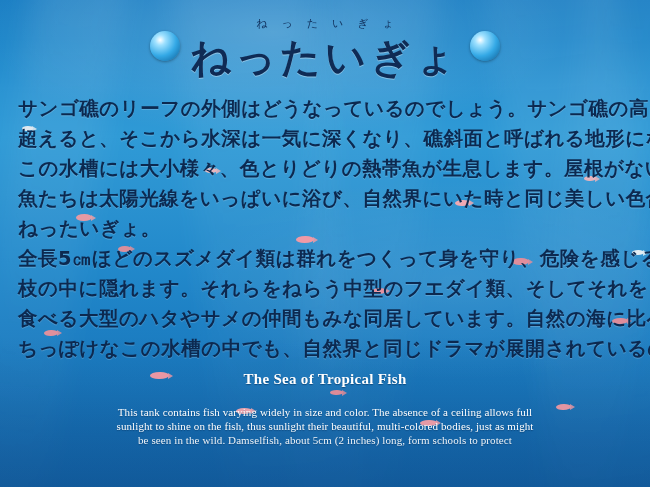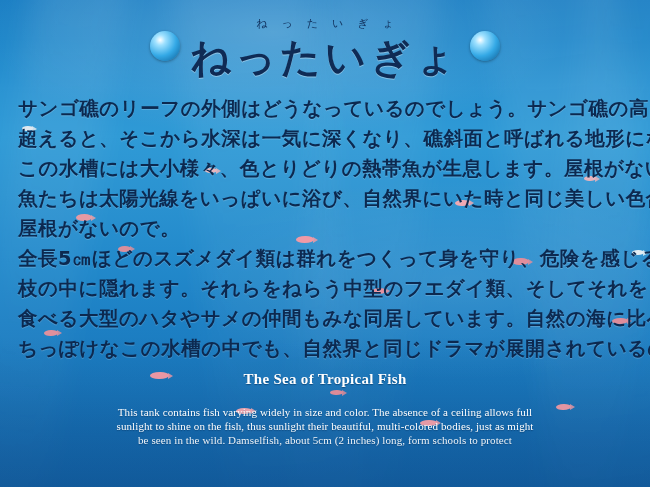--- a/index.html
+++ b/index.html
@@ -271,21 +271,21 @@
 
     <div id="title-row">
       <span class="bullet-orb"></span><span id="title-text">ねったいぎょ</span><span class="bullet-orb"></span>
     </div>
 
     <div id="body-text">
       <div class="jp-line">サンゴ礁のリーフの外側はどうなっているのでしょう。サンゴ礁の高まりを</div>
       <div class="jp-line">超えると、そこから水深は一気に深くなり、礁斜面と呼ばれる地形になります。</div>
       <div class="jp-line">この水槽には大小様々、色とりどりの熱帯魚が生息します。屋根がないので、</div>
       <div class="jp-line">魚たちは太陽光線をいっぱいに浴び、自然界にいた時と同じ美しい色合いを</div>
-      <div class="jp-line">屋根がないので。</div>
+      <div class="jp-line">ねったいぎょ。</div>
       <div class="jp-line">全長5㎝ほどのスズメダイ類は群れをつくって身を守り、危険を感じるとサンゴの</div>
       <div class="jp-line">枝の中に隠れます。それらをねらう中型のフエダイ類、そしてそれをまた襲って</div>
       <div class="jp-line">食べる大型のハタやサメの仲間もみな同居しています。自然の海に比べたら</div>
       <div class="jp-line">ちっぽけなこの水槽の中でも、自然界と同じドラマが展開されているのです。</div>
     </div>
 
     <div id="en-block">
       <div id="en-title">The Sea of Tropical Fish</div>
       <div class="en-line">This tank contains fish varying widely in size and color. The absence of a ceiling allows full</div>
       <div class="en-line">sunlight to shine on the fish, thus sunlight their beautiful, multi-colored bodies, just as might</div>

